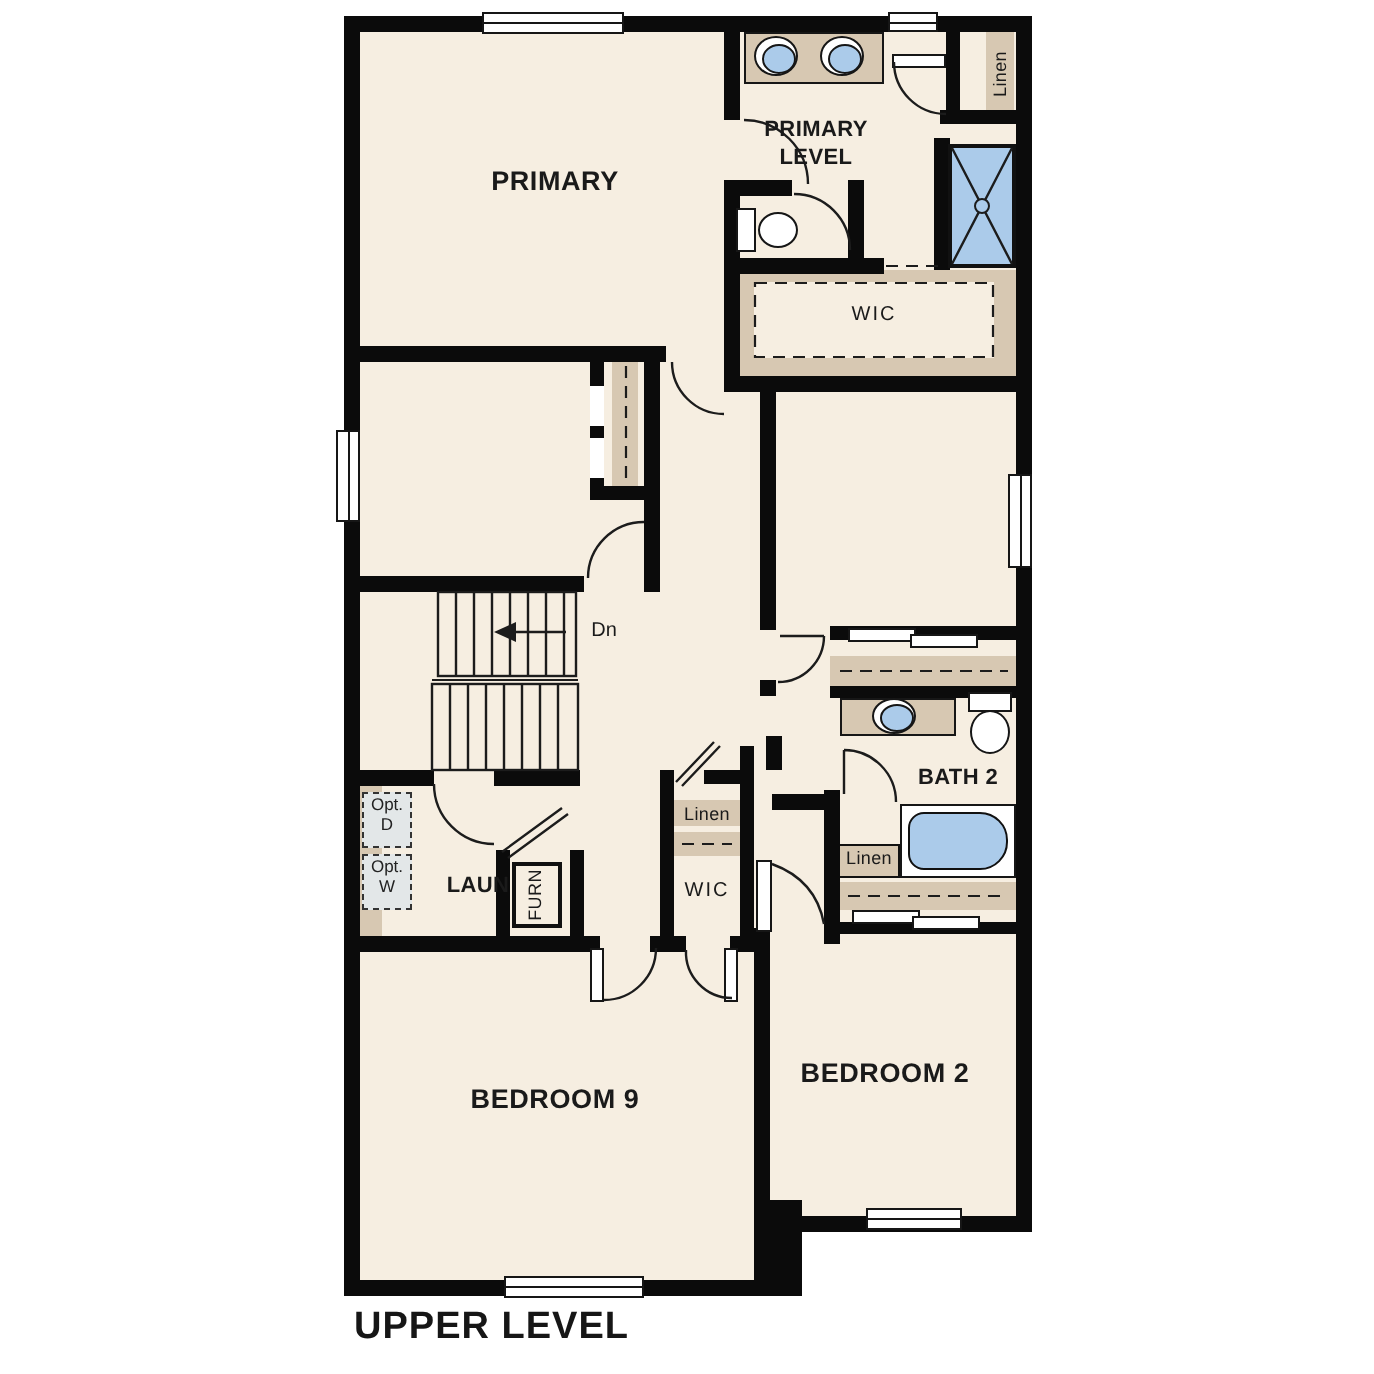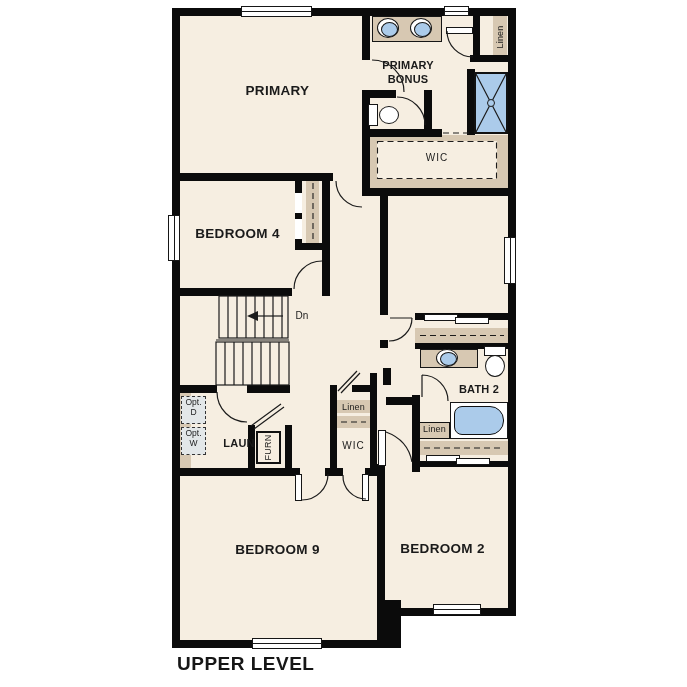--- a/index.html
+++ b/index.html
@@ -172,31 +172,30 @@
       <path d="M 283 316 H 257"></path>
     </g>
     <polygon points="258,311 258,321 247,316" fill="#1c1c1c"></polygon>
   </svg>
 
   <div class="lb big" style="left:185px;top:83px;width:185px;">
     <div>PRIMARY</div>
   </div>
   <div class="lb med" style="left:372px;top:59px;width:72px;">
     <div>PRIMARY</div>
-    <div>BONUS</div>
+    <div>LEVEL</div>
   </div>
   <div class="lb sm" style="left:377px;top:152px;width:120px;">WIC</div>
   <div class="lb tiny rot" style="left:480px;top:31px;width:40px;height:12px;line-height:12px;">Linen</div>
-  <div class="lb big" style="left:180px;top:226px;width:115px;">BEDROOM 4</div>
   <div class="lb" style="left:290px;top:310px;width:24px;font-size:10px;">Dn</div>
   <div class="lb med" style="left:203px;top:437px;width:46px;margin-left:13px;">LAUN</div>
   <div class="lb tiny rot" style="left:248px;top:441px;width:40px;height:13px;line-height:13px;">FURN</div>
   <div class="lb tiny" style="left:337px;top:402px;width:33px;">Linen</div>
   <div class="lb sm" style="left:337px;top:440px;width:33px;">WIC</div>
   <div class="lb tiny" style="left:419px;top:424px;width:31px;">Linen</div>
   <div class="lb med" style="left:450px;top:383px;width:58px;">BATH 2</div>
-  <div class="lb big" style="left:390px;top:529px;width:105px;margin-top:12px;">BEDROOM 2</div>
+  <div class="lb big" style="left:390px;top:529px;width:105px;">BEDROOM 2</div>
   <div class="lb big" style="left:180px;top:542px;width:195px;">
     <div>BEDROOM 9</div>
   </div>
   <div id="title" style="left:177px;top:653px;">UPPER LEVEL</div>
 
 </div>
 
 </body></html>

